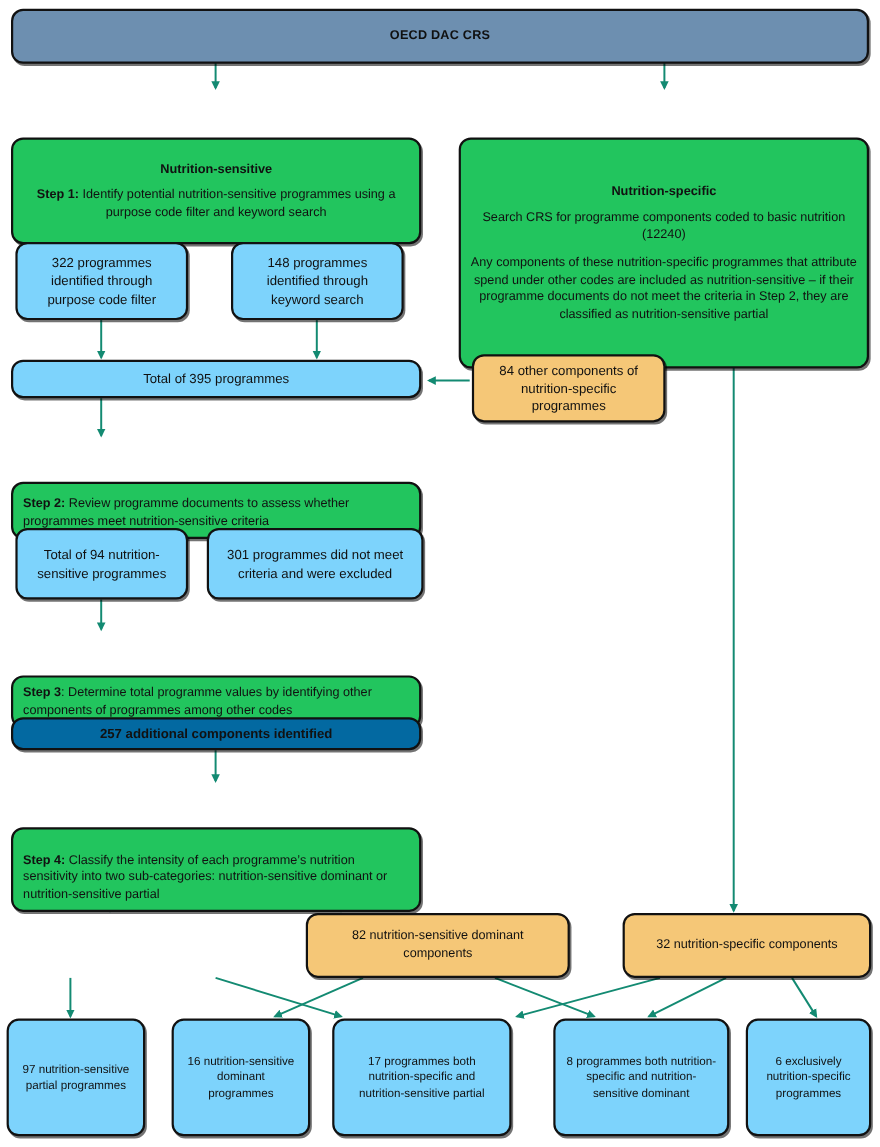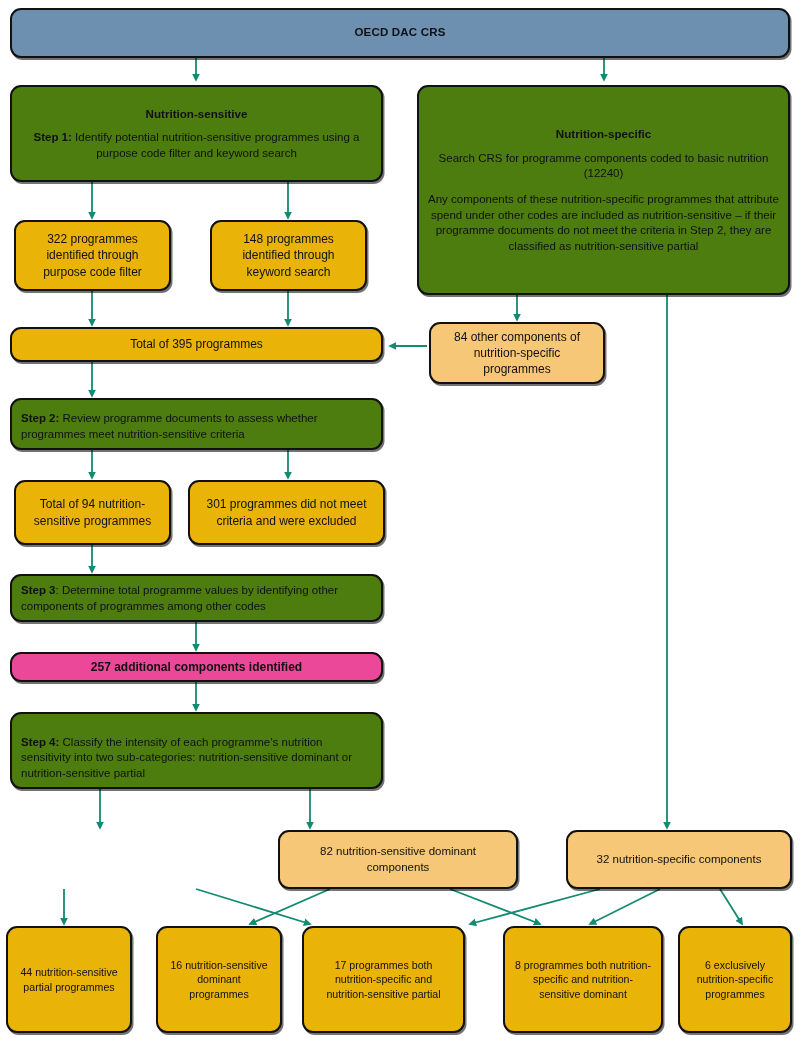--- a/index.html
+++ b/index.html
@@ -19,24 +19,24 @@
     align-items:center;
     justify-content:center;
     text-align:center;
     padding:6px 9px;
     line-height:1.34;
     box-shadow:1.5px 2px 0 rgba(0,0,0,0.55);
     z-index:2;
   }
   .node .txt{display:block;width:100%;}
   .header-node{background:#6d8fb0;color:#101010;font-size:11.5px;font-weight:700;letter-spacing:.2px;}
-  .blue{background:#4d7c0f;}
-  .grey{background:#eab308;}
+  .blue{background:#22c55e;margin-top:40px;}
+  .grey{background:#7dd3fc;}
   .orange{background:#f5c777;}
-  .yellow{background:#ec4899;}
+  .yellow{background:#0369a1;}
   .fs12{font-size:12px;}
   .fs115{font-size:11.5px;}
   .fs105{font-size:10.6px;}
   .bold{font-weight:700;}
   .ttl{display:block;font-weight:700;font-size:11.6px;margin-bottom:9px;}
   .para{display:block;}
   .para + .para{margin-top:11px;}
   .leftal{text-align:left;}
   .node.leftal{justify-content:flex-start;align-items:flex-end;}
 </style>
@@ -160,21 +160,21 @@
 
   <div class="node orange fs115" style="left:278px;top:830px;width:240px;height:59px;">
     <span class="txt">82 nutrition-sensitive dominant components</span>
   </div>
 
   <div class="node orange fs115" style="left:566px;top:830px;width:226px;height:59px;">
     <span class="txt">32 nutrition-specific components</span>
   </div>
 
   <div class="node grey fs105" style="left:6px;top:926px;width:126px;height:107px;">
-    <span class="txt">44 nutrition-sensitive partial programmes</span>
+    <span class="txt">97 nutrition-sensitive partial programmes</span>
   </div>
 
   <div class="node grey fs105" style="left:156px;top:926px;width:126px;height:107px;">
     <span class="txt">16 nutrition-sensitive dominant programmes</span>
   </div>
 
   <div class="node grey fs105" style="left:302px;top:926px;width:163px;height:107px;">
     <span class="txt">17 programmes both nutrition-specific and nutrition-sensitive partial</span>
   </div>
 

